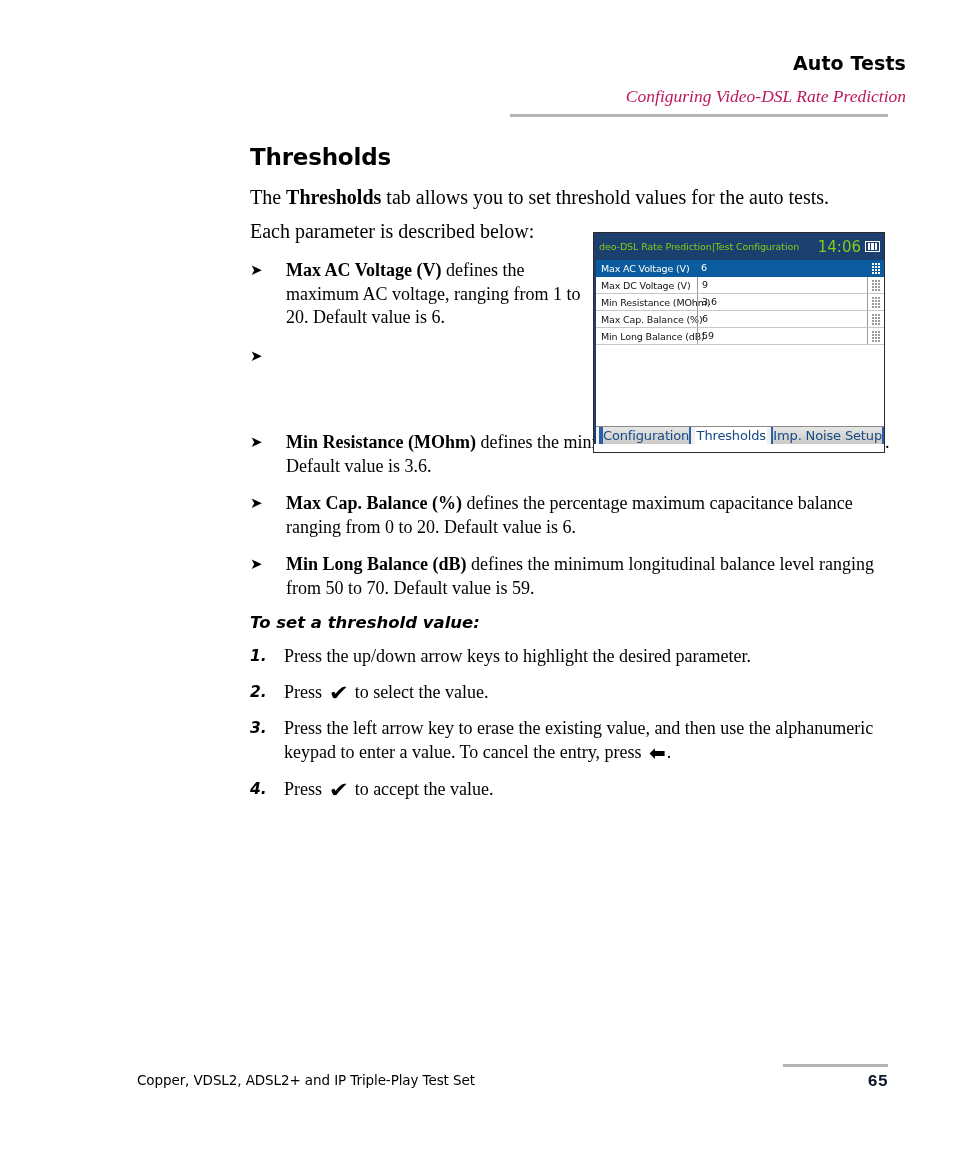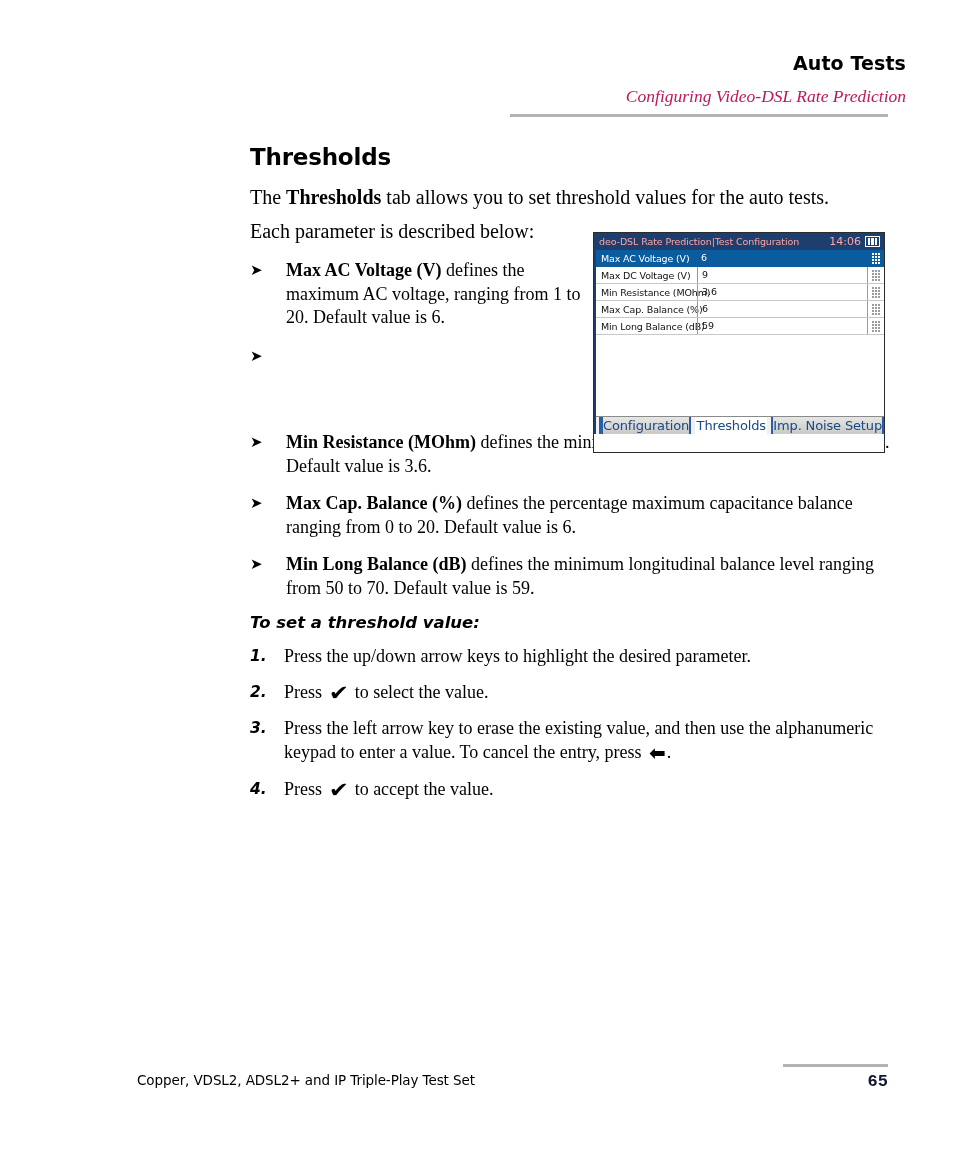--- a/index.html
+++ b/index.html
@@ -195,37 +195,37 @@
     width: 292px;
     height: 221px;
     background: #ffffff;
     border: 1px solid #2b2b2b;
     box-sizing: border-box;
     font-family: "DejaVu Sans", sans-serif;
     overflow: hidden;
   }
   .dev-titlebar {
     position: relative;
-    height: 17px;
+    height: 27px;
     background: #1c3f70;
-    color: #fca5a5;
+    color: #84cc16;
     display: flex;
     align-items: center;
     padding: 0 4px 0 5px;
     box-sizing: border-box;
   }
   .dev-title-text {
     font-size: 9.5px;
     white-space: nowrap;
     overflow: hidden;
     flex: 1;
     letter-spacing: -0.1px;
   }
   .dev-time {
-    font-size: 11px;
+    font-size: 15px;
     margin-right: 4px;
     white-space: nowrap;
   }
   .battery-icon {
     width: 15px;
     height: 11px;
     border: 1.5px solid #ffffff;
     box-sizing: border-box;
     display: flex;
     align-items: center;

